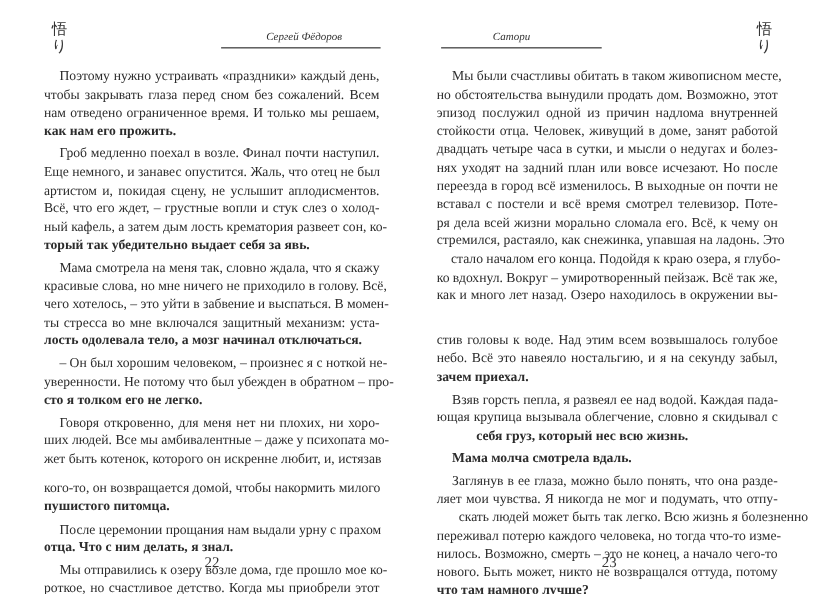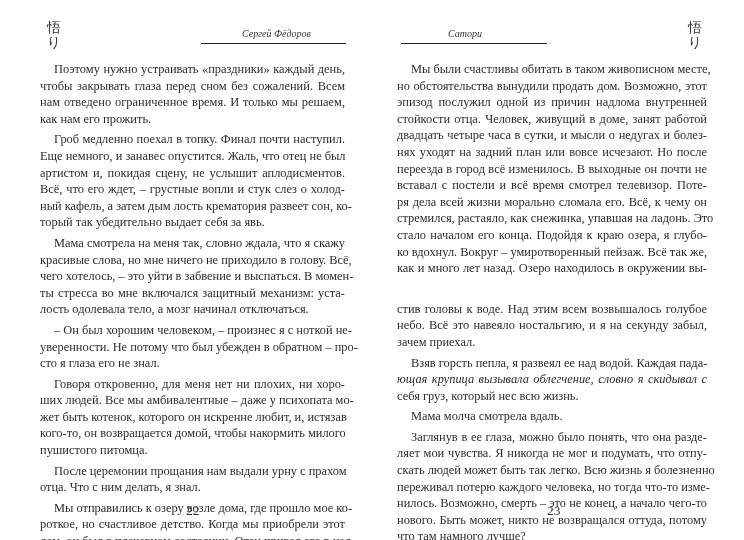--- a/index.html
+++ b/index.html
@@ -20,21 +20,21 @@
     .page.left .head-rule { left: 201px; width: 145px; }
     .page.right .head-rule { left: 29px; width: 146px; }
     .text-block { position: absolute; top: 61px; font-family: "Liberation Serif", serif;
                   font-size: 12.4px; line-height: 16.6px; text-align: justify;
                   hyphens: manual; color: #2c2c2c; }
     .page.left .text-block { left: 40px; width: 305px; }
     .page.right .text-block { left: 25px; width: 310px; }
     .para { margin: 0; text-indent: 14px; }
     .para + .para { margin-top: 4px; }
     .line { display: block; text-align: justify; text-align-last: justify; white-space: nowrap; }
-    .line.last { text-align-last: left; }
+    .line.last { text-align-last: left; font-weight: bold; }
     .folio { position: absolute; top: 503px; font-family: "Liberation Serif", serif;
              font-size: 13.5px; color: #333; }
     .page.left .folio { left: 186px; }
     .page.right .folio { left: 175px; }
   </style>
 </head>
 <body>
 
 <div class="spread">
 
@@ -46,44 +46,44 @@
     <div class="running-head">Сергей Фёдоров</div>
     <div class="head-rule"></div>
     <div class="text-block" id="left-text">
         <p class="para">
           <span class="line" style="text-indent: 14px;">Поэтому нужно устраивать «праздники» каждый день,</span>
           <span class="line" style="text-indent: 0px;">чтобы закрывать глаза перед сном без сожалений. Всем</span>
           <span class="line" style="text-indent: 0px;">нам отведено ограниченное время. И только мы решаем,</span>
           <span class="line last" style="text-indent: 0px;">как нам его прожить.</span>
         </p>
         <p class="para">
-          <span class="line" style="text-indent: 14px;">Гроб медленно поехал в топку. Финал почти наступил.</span>
+          <span class="line" style="text-indent: 14px;">Гроб медленно поехал в возле. Финал почти наступил.</span>
           <span class="line" style="text-indent: 0px;">Еще немного, и занавес опустится. Жаль, что отец не был</span>
           <span class="line" style="text-indent: 0px;">артистом и, покидая сцену, не услышит аплодисментов.</span>
           <span class="line" style="text-indent: 0px;">Всё, что его ждет, – грустные вопли и стук слез о холод-</span>
           <span class="line" style="text-indent: 0px;">ный кафель, а затем дым лость крематория развеет сон, ко-</span>
           <span class="line last" style="text-indent: 0px;">торый так убедительно выдает себя за явь.</span>
         </p>
         <p class="para">
           <span class="line" style="text-indent: 14px;">Мама смотрела на меня так, словно ждала, что я скажу</span>
           <span class="line" style="text-indent: 0px;">красивые слова, но мне ничего не приходило в голову. Всё,</span>
           <span class="line" style="text-indent: 0px;">чего хотелось, – это уйти в забвение и выспаться. В момен-</span>
           <span class="line" style="text-indent: 0px;">ты стресса во мне включался защитный механизм: уста-</span>
           <span class="line last" style="text-indent: 0px;">лость одолевала тело, а мозг начинал отключаться.</span>
         </p>
         <p class="para">
           <span class="line" style="text-indent: 14px;">– Он был хорошим человеком, – произнес я с ноткой не-</span>
           <span class="line" style="text-indent: 0px;">уверенности. Не потому что был убежден в обратном – про-</span>
-          <span class="line last" style="text-indent: 0px;">сто я глаза его не знал.</span>
+          <span class="line last" style="text-indent: 0px;">сто я толком его не легко.</span>
         </p>
         <p class="para">
           <span class="line" style="text-indent: 14px;">Говоря откровенно, для меня нет ни плохих, ни хоро-</span>
           <span class="line" style="text-indent: 0px;">ших людей. Все мы амбивалентные – даже у психопата мо-</span>
           <span class="line" style="text-indent: 0px;">жет быть котенок, которого он искренне любит, и, истязав</span>
-          <span class="line" style="text-indent: 0px;">кого-то, он возвращается домой, чтобы накормить милого</span>
+          <span class="line" style="text-indent: 0px; margin-top: 10px;">кого-то, он возвращается домой, чтобы накормить милого</span>
           <span class="line last" style="text-indent: 0px;">пушистого питомца.</span>
         </p>
         <p class="para">
           <span class="line" style="text-indent: 14px;">После церемонии прощания нам выдали урну с прахом</span>
           <span class="line last" style="text-indent: 0px;">отца. Что с ним делать, я знал.</span>
         </p>
         <p class="para">
           <span class="line" style="text-indent: 14px;">Мы отправились к озеру возле дома, где прошло мое ко-</span>
           <span class="line" style="text-indent: 0px;">роткое, но счастливое детство. Когда мы приобрели этот</span>
           <span class="line" style="text-indent: 0px;">дом, он был в плачевном состоянии. Отец привел его в над-</span>
@@ -104,39 +104,39 @@
           <span class="line" style="text-indent: 14px;">Мы были счастливы обитать в таком живописном месте,</span>
           <span class="line" style="text-indent: 0px;">но обстоятельства вынудили продать дом. Возможно, этот</span>
           <span class="line" style="text-indent: 0px;">эпизод послужил одной из причин надлома внутренней</span>
           <span class="line" style="text-indent: 0px;">стойкости отца. Человек, живущий в доме, занят работой</span>
           <span class="line" style="text-indent: 0px;">двадцать четыре часа в сутки, и мысли о недугах и болез-</span>
           <span class="line" style="text-indent: 0px;">нях уходят на задний план или вовсе исчезают. Но после</span>
           <span class="line" style="text-indent: 0px;">переезда в город всё изменилось. В выходные он почти не</span>
           <span class="line" style="text-indent: 0px;">вставал с постели и всё время смотрел телевизор. Поте-</span>
           <span class="line" style="text-indent: 0px;">ря дела всей жизни морально сломала его. Всё, к чему он</span>
           <span class="line" style="text-indent: 0px;">стремился, растаяло, как снежинка, упавшая на ладонь. Это</span>
-          <span class="line" style="text-indent: 0px;">стало началом его конца. Подойдя к краю озера, я глубо-</span>
+          <span class="line" style="text-indent: 0px; margin-left: 13px;">стало началом его конца. Подойдя к краю озера, я глубо-</span>
           <span class="line" style="text-indent: 0px;">ко вдохнул. Вокруг – умиротворенный пейзаж. Всё так же,</span>
           <span class="line" style="text-indent: 0px;">как и много лет назад. Озеро находилось в окружении вы-</span>
           <span class="line" style="text-indent: 0px; margin-top: 24px;">стив головы к воде. Над этим всем возвышалось голубое</span>
           <span class="line" style="text-indent: 0px;">небо. Всё это навеяло ностальгию, и я на секунду забыл,</span>
           <span class="line last" style="text-indent: 0px;">зачем приехал.</span>
         </p>
         <p class="para">
           <span class="line" style="text-indent: 14px;">Взяв горсть пепла, я развеял ее над водой. Каждая пада-</span>
-          <span class="line" style="text-indent: 0px; font-style: italic;">ющая крупица вызывала облегчение, словно я скидывал с</span>
-          <span class="line last" style="text-indent: 0px;">себя груз, который нес всю жизнь.</span>
+          <span class="line" style="text-indent: 0px;">ющая крупица вызывала облегчение, словно я скидывал с</span>
+          <span class="line last" style="text-indent: 0px; margin-left: 36px;">себя груз, который нес всю жизнь.</span>
         </p>
         <p class="para">
           <span class="line last" style="text-indent: 14px;">Мама молча смотрела вдаль.</span>
         </p>
         <p class="para">
           <span class="line" style="text-indent: 14px;">Заглянув в ее глаза, можно было понять, что она разде-</span>
           <span class="line" style="text-indent: 0px;">ляет мои чувства. Я никогда не мог и подумать, что отпу-</span>
-          <span class="line" style="text-indent: 0px;">скать людей может быть так легко. Всю жизнь я болезненно</span>
+          <span class="line" style="text-indent: 0px; margin-left: 20px;">скать людей может быть так легко. Всю жизнь я болезненно</span>
           <span class="line" style="text-indent: 0px;">переживал потерю каждого человека, но тогда что-то изме-</span>
           <span class="line" style="text-indent: 0px;">нилось. Возможно, смерть – это не конец, а начало чего-то</span>
           <span class="line" style="text-indent: 0px;">нового. Быть может, никто не возвращался оттуда, потому</span>
           <span class="line last" style="text-indent: 0px;">что там намного лучше?</span>
         </p>
       </div>
     <div class="folio">23</div>
   </div>
 
 </div>

